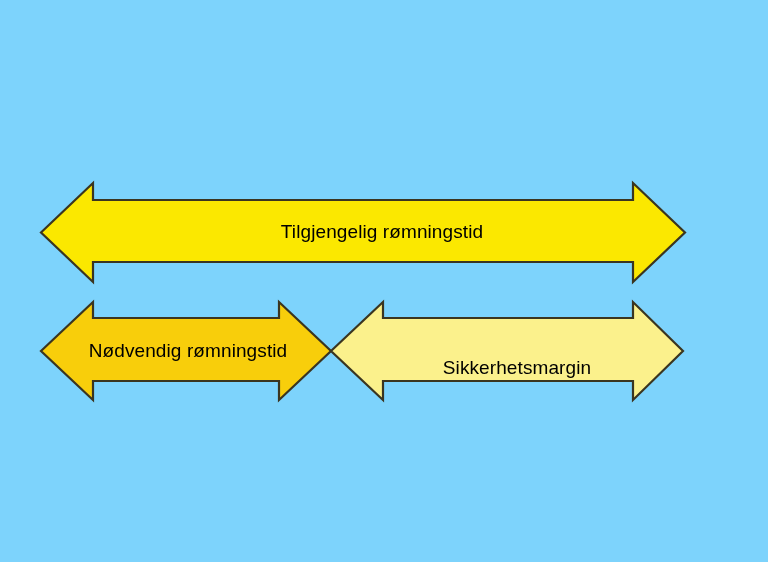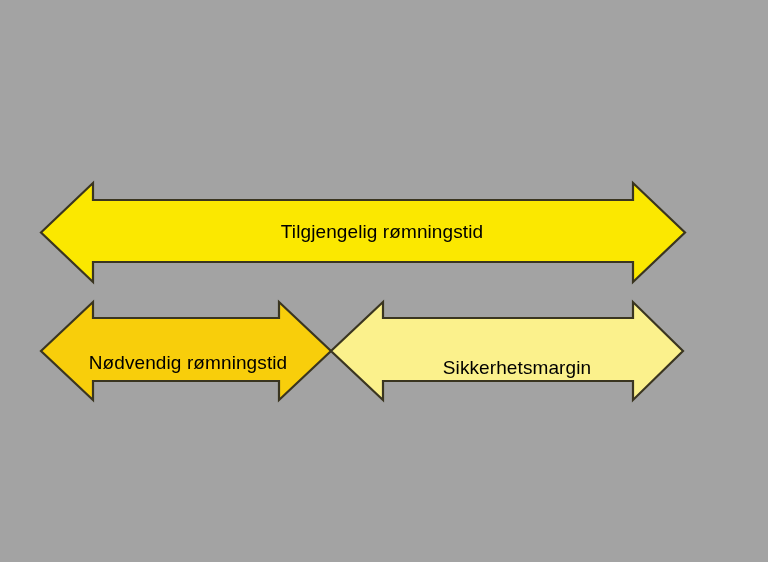--- a/index.html
+++ b/index.html
@@ -11,21 +11,21 @@
     height: 562px;
     background: #ffffff;
     font-family: "Liberation Sans", sans-serif;
     overflow: hidden;
   }
 
   #diagram {
     position: relative;
     width: 768px;
     height: 562px;
-    background: #a3a3a3;
+    background: #7dd3fc;
   }
 
   .arrow-svg {
     position: absolute;
     left: 0;
     top: 0;
     width: 768px;
     height: 562px;
     overflow: visible;
   }
@@ -37,21 +37,21 @@
     font-weight: 400;
     color: #000000;
     white-space: nowrap;
     letter-spacing: 0.1px;
     text-align: center;
     transform: translate(-50%, -50%);
     pointer-events: none;
   }
 
   #label-available  { left: 382px; top: 232px; }
-  #label-required   { left: 188px; top: 351px; margin-top: 12px; }
+  #label-required   { left: 188px; top: 351px; }
   #label-margin     { left: 517px; top: 368px; }
 </style>
 </head>
 <body>
 
 <div id="diagram">
 
   <svg class="arrow-svg" viewBox="0 0 768 562" xmlns="http://www.w3.org/2000/svg">
 
     <polygon points="41,232.5 93,183 93,200 633,200 633,183 685,232.5 633,282 633,262 93,262 93,282" fill="#fbe800" stroke="#3a3520" stroke-width="2.2" stroke-linejoin="miter"></polygon>

